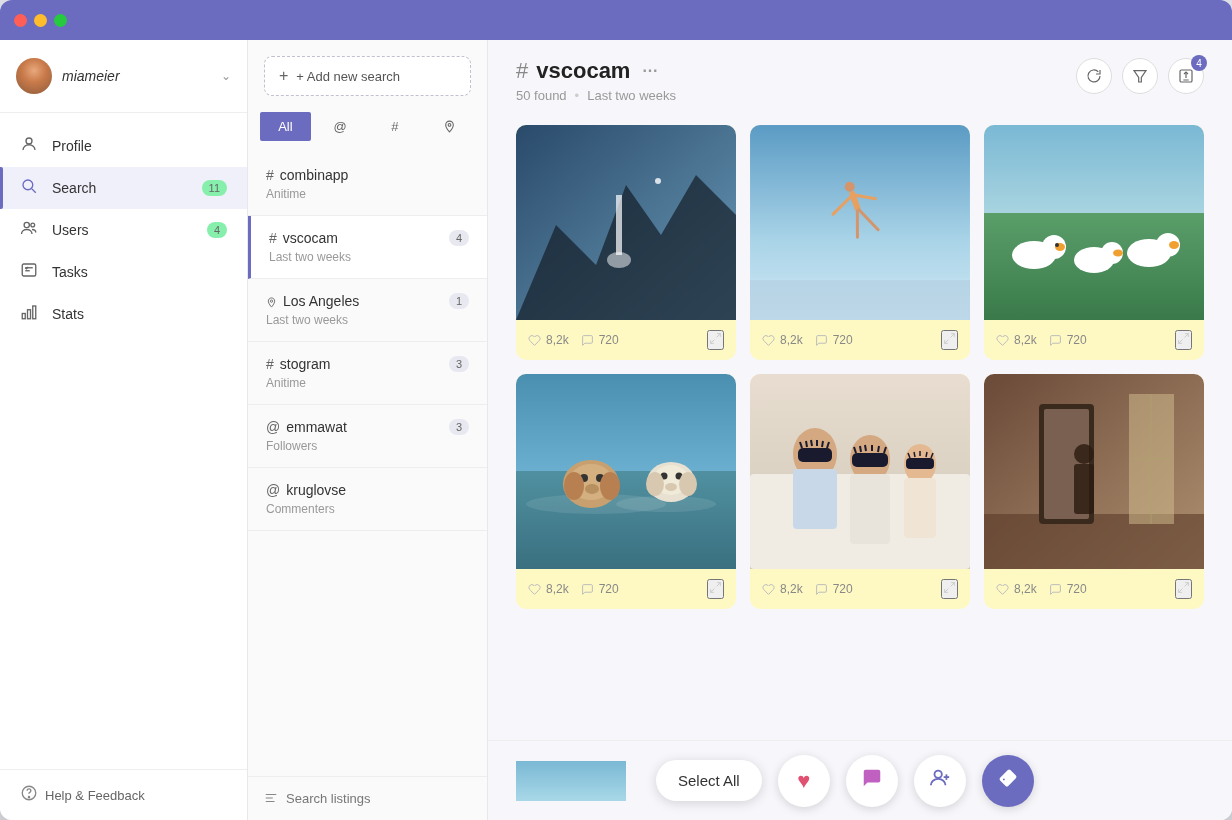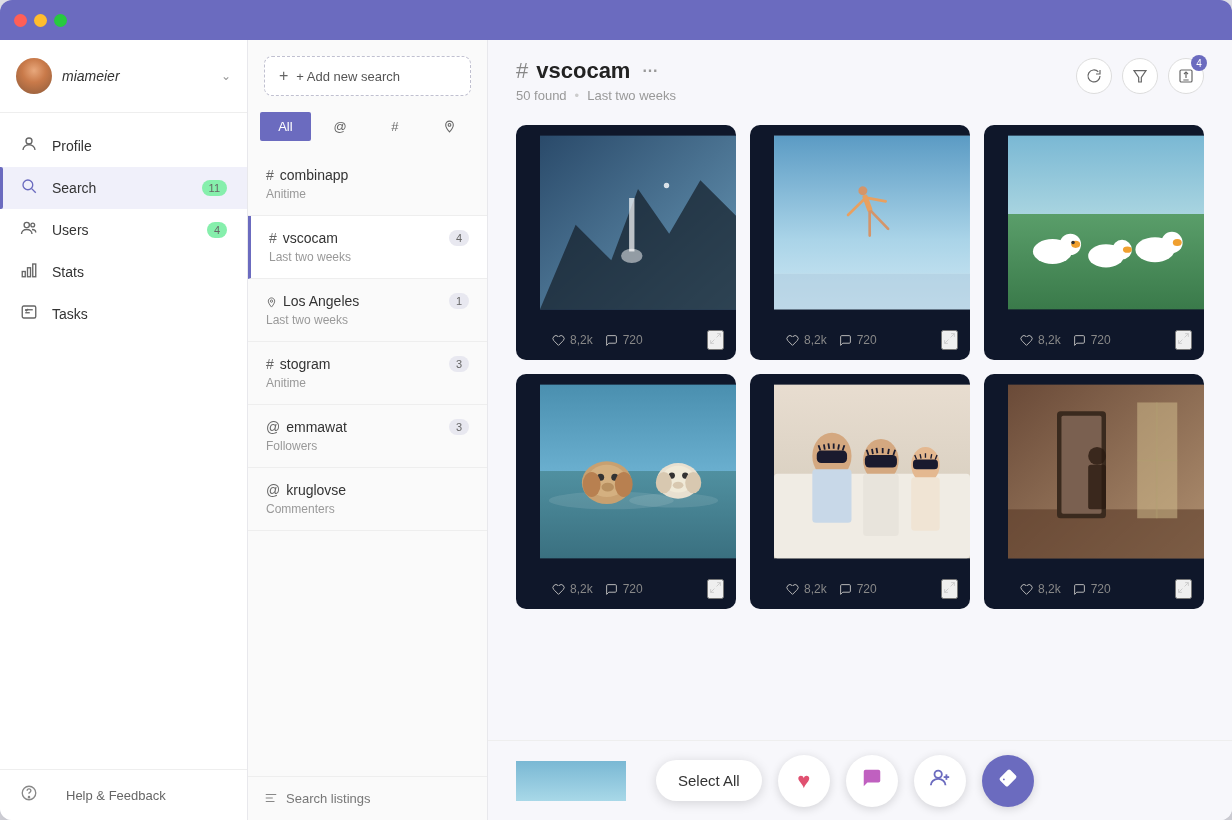--- a/index.html
+++ b/index.html
@@ -135,21 +135,21 @@
       font-size: 11px;
       padding: 2px 7px;
       border-radius: 10px;
       font-weight: 500;
     }
     .sidebar-footer {
       padding: 14px 20px;
       border-top: 1px solid #eeeeee;
       display: flex;
       align-items: center;
-      gap: 28px;
+      gap: 7px;
       cursor: pointer;
     }
     .sidebar-footer-label {
       font-size: 13px;
       color: #666;
     }
     
     .search-panel {
       width: 240px;
       background: #fafafa;
@@ -325,25 +325,24 @@
     .image-grid {
       flex: 1;
       overflow-y: auto;
       padding: 12px 28px 20px;
       display: grid;
       grid-template-columns: repeat(3, 1fr);
       gap: 14px;
       align-content: start;
     }
     .image-card {
-      background: #0f172a;
+      background: #fef9c3;
       border-radius: 10px;
       overflow: hidden;
       position: relative;
-      padding-left: 24px;
     }
     
     .img-placeholder {
       width: 100%;
       height: 195px;
       display: block;
     }
     .image-footer {
       padding: 10px 12px;
       display: flex;
@@ -459,38 +458,38 @@
                 <path d="M16 14c2 0 5 1 5 4"></path>
             </svg>
           </span>
           <span class="nav-label">Users</span>
           <span class="nav-badge">4</span>
         </div>
 
         <div class="nav-item">
           <span class="nav-icon">
             <svg width="18" height="18" viewBox="0 0 24 24" fill="none" stroke="#666" stroke-width="1.8">
-              <rect x="3" y="14" width="4" height="7"></rect>
-                <rect x="10" y="9" width="4" height="12"></rect>
-                <rect x="17" y="4" width="4" height="17"></rect>
-            </svg>
-          </span>
-          <span class="nav-label">Stats</span>
-        </div>
-
-        <div class="nav-item">
-          <span class="nav-icon">
-            <svg width="18" height="18" viewBox="0 0 24 24" fill="none" stroke="#666" stroke-width="1.8">
               <rect x="3" y="4" width="18" height="16" rx="2"></rect>
               <line x1="7" y1="9" x2="17" y2="9"></line>
                 <line x1="7" y1="13" x2="13" y2="13"></line>
               <polyline points="7,9 8.5,10.5 11,8"></polyline>
             </svg>
           </span>
           <span class="nav-label">Tasks</span>
+        </div>
+
+        <div class="nav-item">
+          <span class="nav-icon">
+            <svg width="18" height="18" viewBox="0 0 24 24" fill="none" stroke="#666" stroke-width="1.8">
+              <rect x="3" y="14" width="4" height="7"></rect>
+                <rect x="10" y="9" width="4" height="12"></rect>
+                <rect x="17" y="4" width="4" height="17"></rect>
+            </svg>
+          </span>
+          <span class="nav-label">Stats</span>
         </div>
       </nav>
 
       <div class="sidebar-footer">
         <span>
           <svg width="18" height="18" viewBox="0 0 24 24" fill="none" stroke="#888" stroke-width="1.8">
             <circle cx="12" cy="12" r="9"></circle>
             <path d="M9.5 9c0-1.4 1.1-2.5 2.5-2.5s2.5 1.1 2.5 2.5c0 1.5-1.5 2.5-2.5 3v1"></path>
             <circle cx="12" cy="17.5" r="0.8" fill="#888"></circle>
           </svg>

